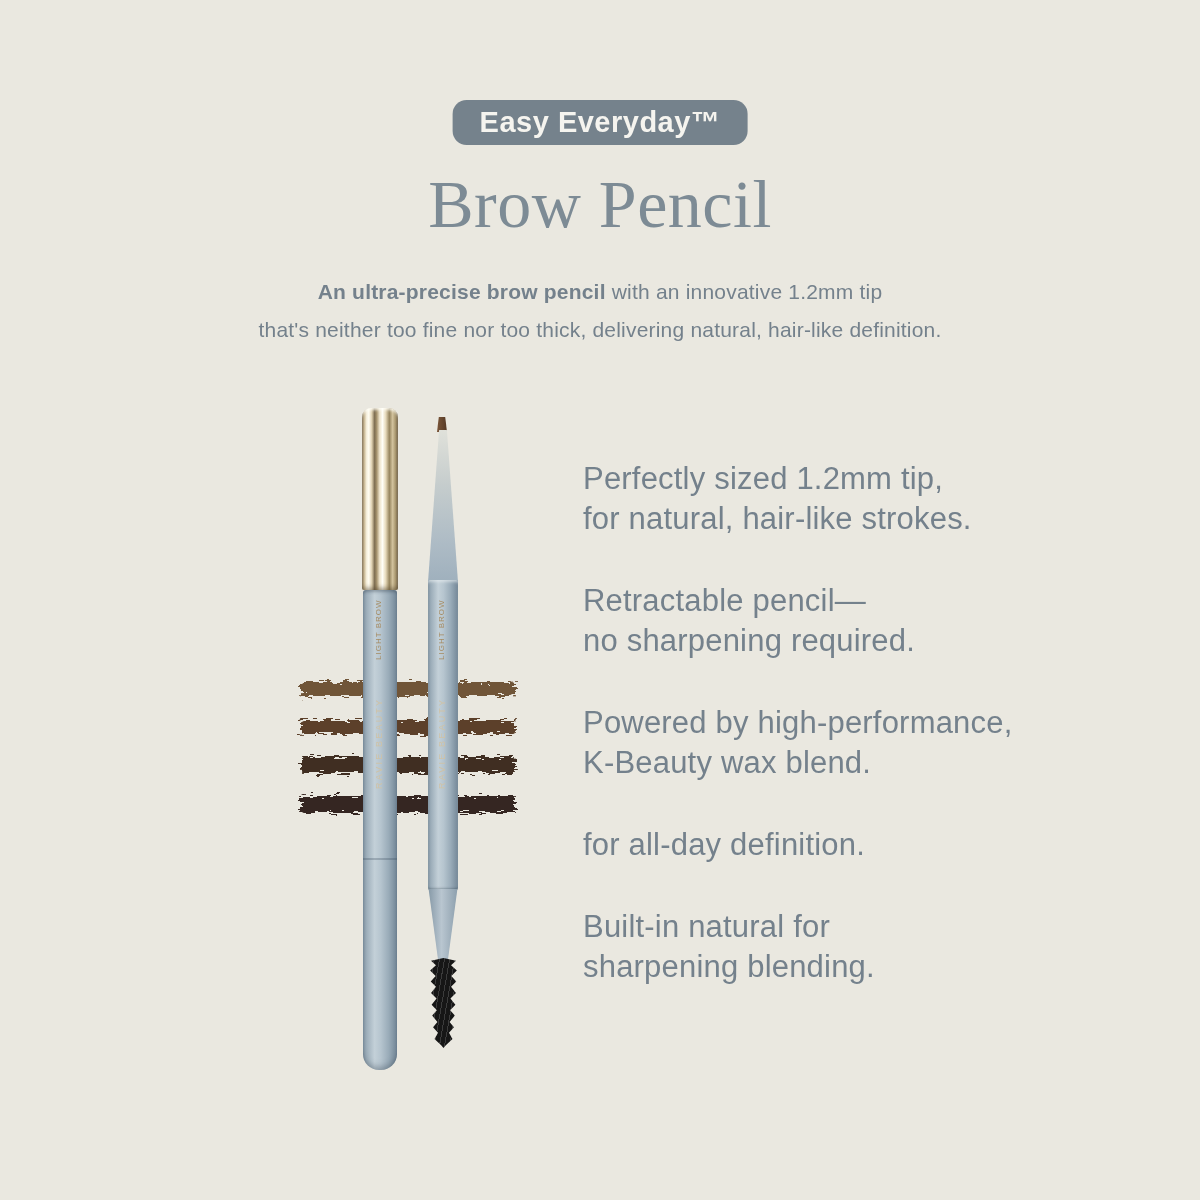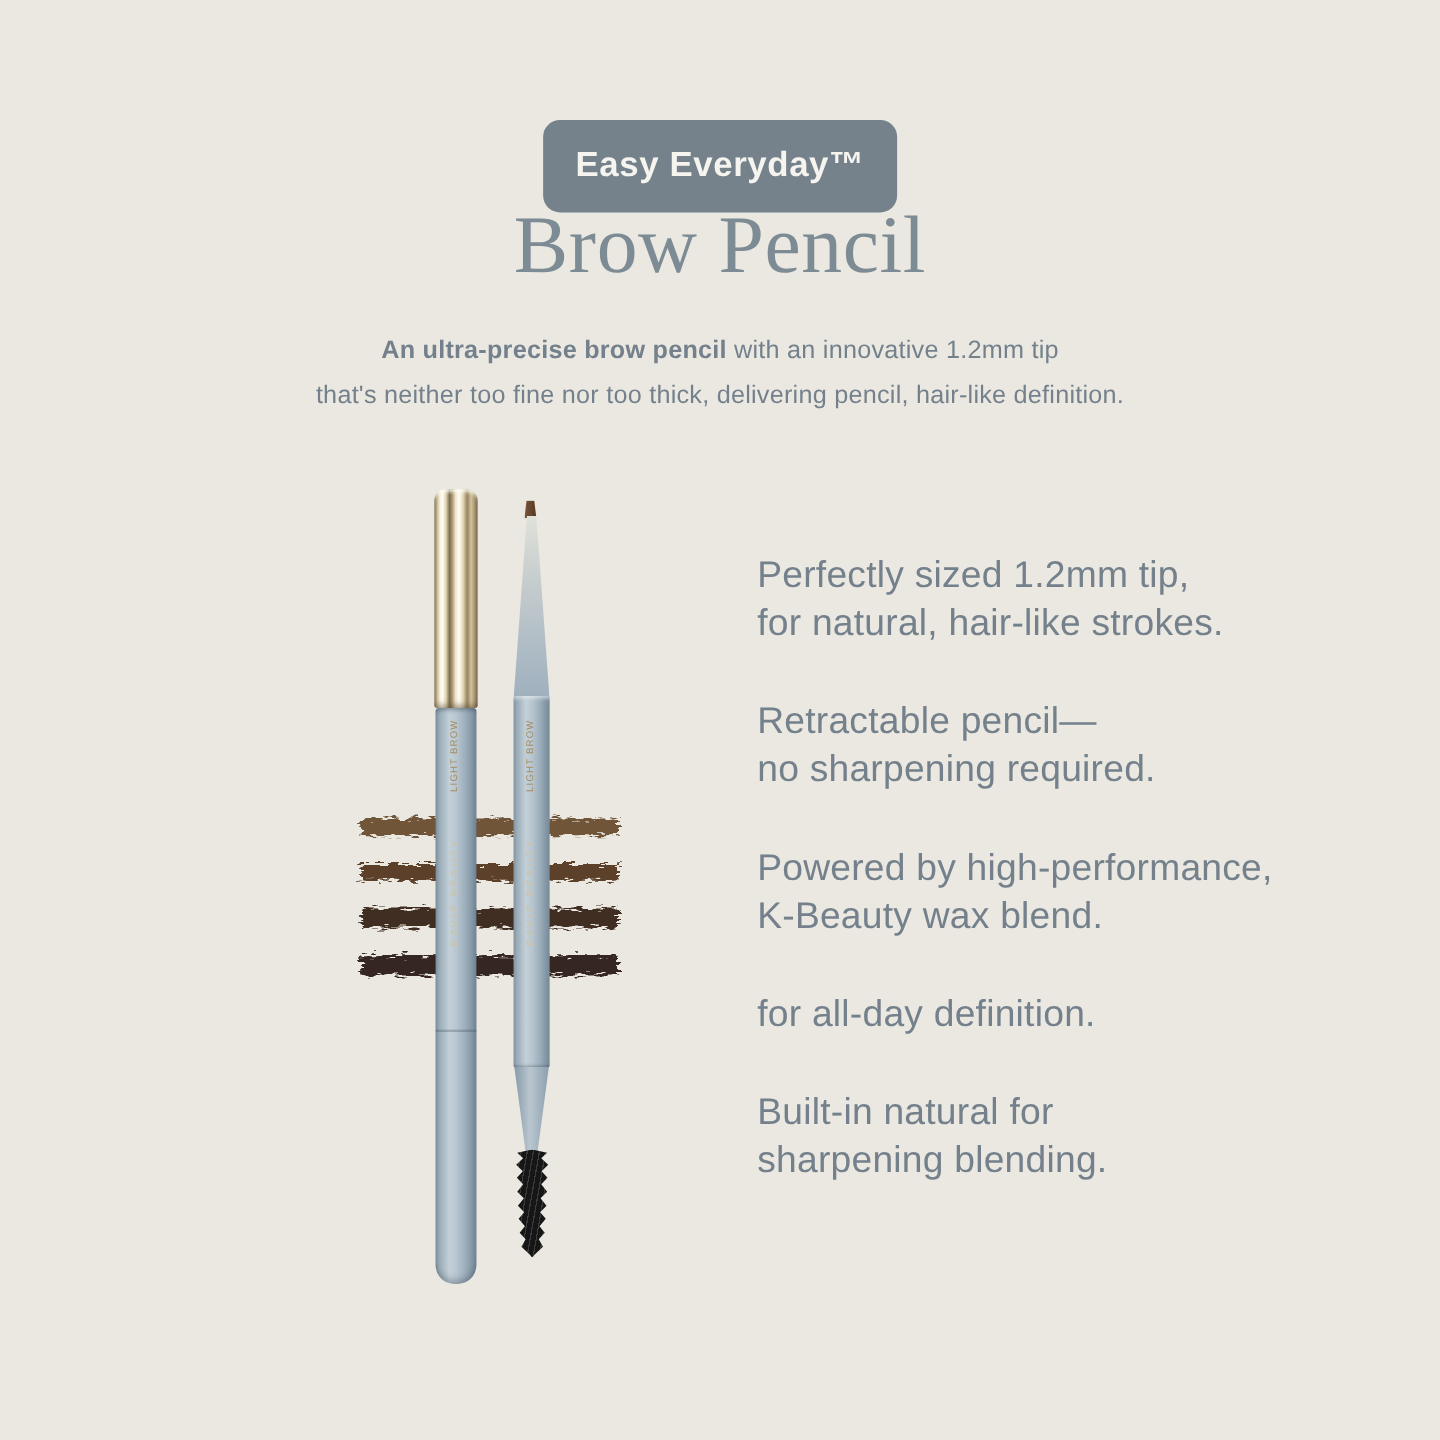--- a/index.html
+++ b/index.html
@@ -5,42 +5,42 @@
   html,body { margin:0; padding:0; }
   .canvas {
     position:relative; width:1200px; height:1200px;
     background:#eae8e0; overflow:hidden;
     font-family:"Liberation Sans", sans-serif;
   }
 
   
   .badge {
     position:absolute; top:100px; left:50%; transform:translateX(-50%);
-    border-radius:14px; padding:22px 27px;
+    border-radius:14px; padding:6px 27px;
     font-size:29px; font-weight:700; letter-spacing:.5px;
     white-space:nowrap;
   }
   .title {
     position:absolute; top:170px; left:0; width:100%; margin:0;
     text-align:center; font-family:"Liberation Serif", serif;
     font-weight:400; font-size:68px; letter-spacing:.5px; line-height:1;
   }
   .desc {
     position:absolute; top:273px; left:0; width:100%; margin:0;
     text-align:center; font-size:21px; line-height:38px; letter-spacing:.2px;
   }
   .desc b { font-weight:700; }
 
   
   .features {
     position:absolute; left:583px; top:459px; margin:0; padding:0;
     list-style:none; font-size:31px; line-height:40px; letter-spacing:.2px;
   }
   .features li { margin-bottom:42px; }
-  .features span { display:block;margin-left:48px; }
+  .features span { display:block; }
 
   
   .swatches { position:absolute; left:296px; top:672px; }
 
   
   .pencil-part { position:absolute; }
   .cap {
     left:362px; top:408px; width:36px; height:182px;
     border-radius:9px 9px 2px 2px;
     background:linear-gradient(90deg,#7b6c50 0%,#cbba95 6%,#f6f0de 13%,#fffdf3 19%,
@@ -105,21 +105,21 @@
 <body>
 
 <div class="canvas" style="background: rgb(234, 232, 224);">
 
   <div class="badge" style="background-color: rgb(117, 130, 140); color: rgb(245, 244, 239);">Easy Everyday™</div>
 
   <h1 class="title" style="color: rgb(125, 139, 149);">Brow Pencil</h1>
 
   <p class="desc" style="color: rgb(116, 129, 140);">
     <b>An ultra-precise brow pencil</b><span> with an innovative 1.2mm tip</span><br>
-    <span>that's neither too fine nor too thick, delivering pencil, hair-like definition.</span>
+    <span>that's neither too fine nor too thick, delivering natural, hair-like definition.</span>
   </p>
 
   <svg class="swatches" width="224" height="150" viewBox="0 0 224 150">
     <defs>
       <filter id="rough" x="-15%" y="-80%" width="130%" height="260%">
         <feTurbulence type="fractalNoise" baseFrequency="0.11 0.5" numOctaves="2" seed="7" result="n"></feTurbulence>
         <feDisplacementMap in="SourceGraphic" in2="n" scale="13" xChannelSelector="R" yChannelSelector="G"></feDisplacementMap>
       </filter>
     </defs>
     <g filter="url(#rough)">

